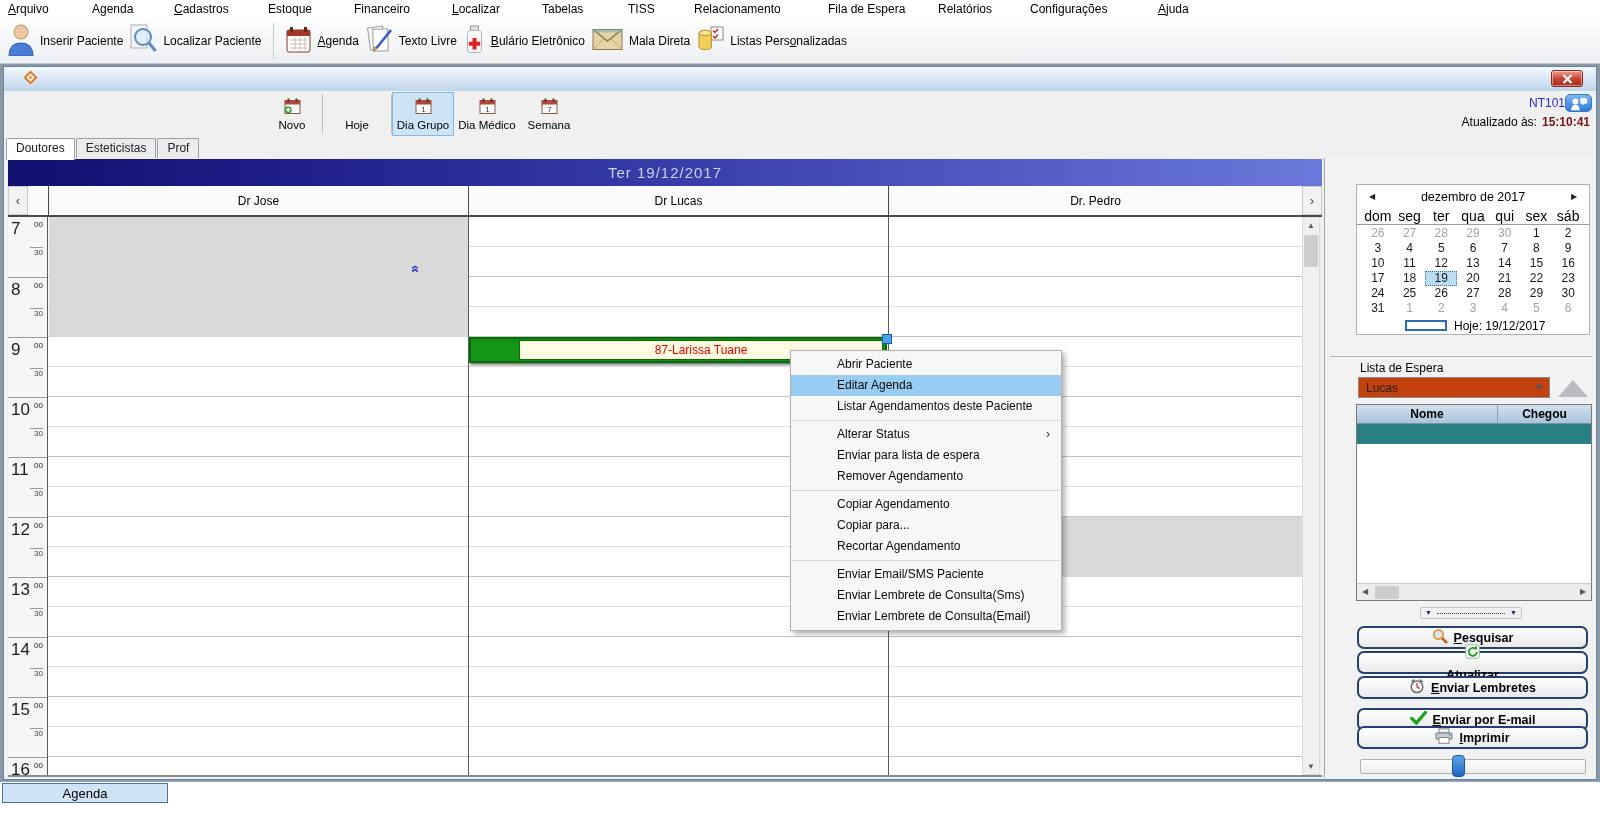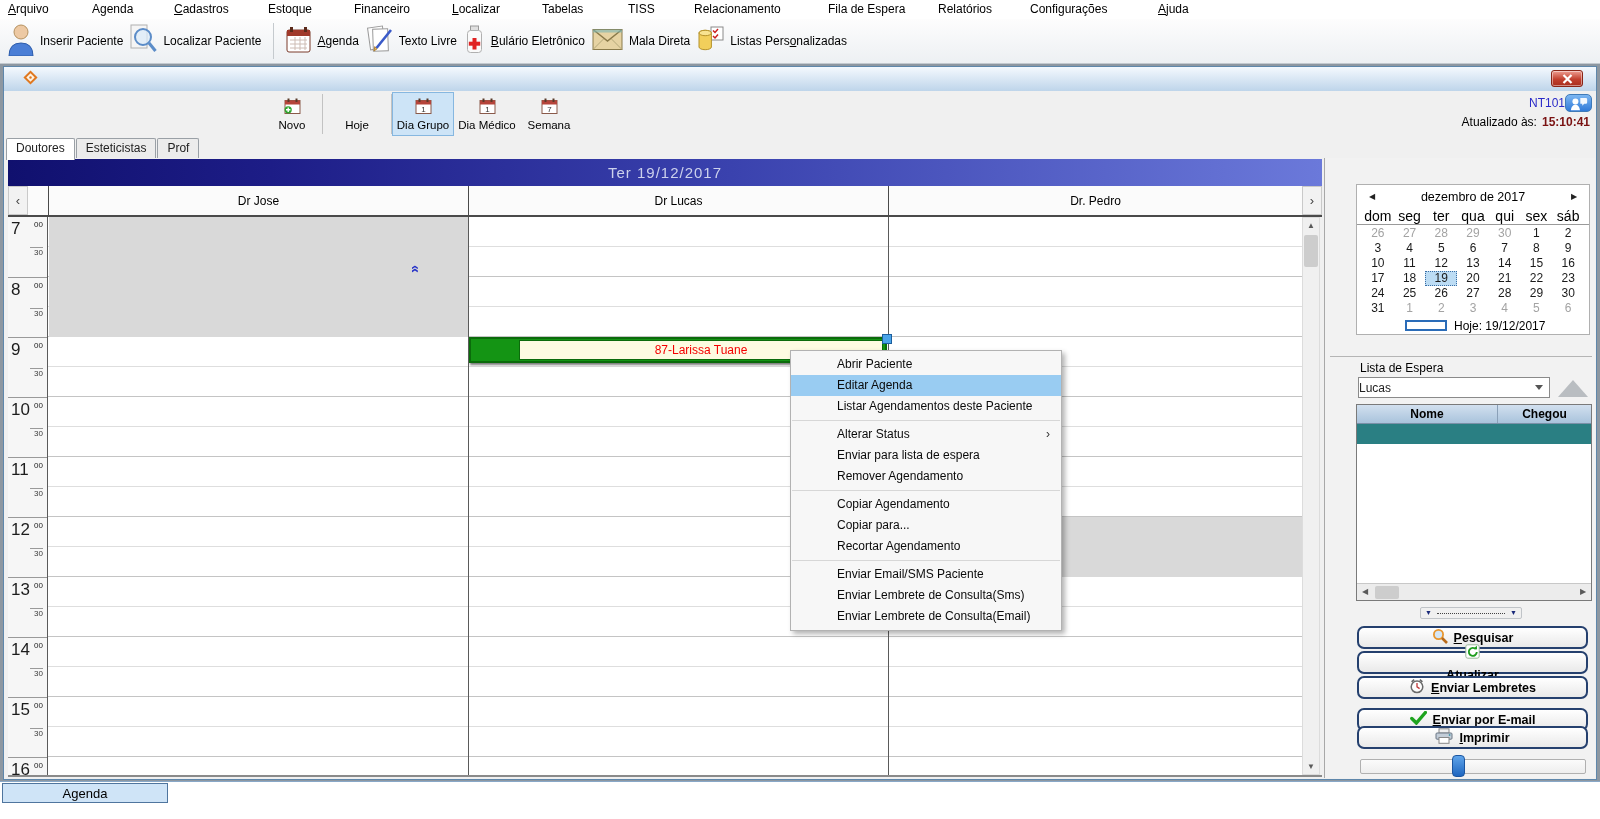--- a/index.html
+++ b/index.html
@@ -71,21 +71,21 @@
   .mc-week{display:grid;grid-template-columns:repeat(7,1fr);padding:0 5px;border-bottom:1px solid #9a9a9a;height:17px;align-items:center}
   .mc-week span{text-align:center;font-size:14px}
   .mc-days{display:grid;grid-template-columns:repeat(7,1fr);grid-auto-rows:15px;padding:1px 5px;align-items:center}
   .mc-d{text-align:center;font-size:12px;color:#1a1a1a;line-height:13px}
   .mc-d.muted{color:#a3a3a3}
   .mc-d.sel{background:#bcdcf4;border:1px dotted #3a6ea5}
   .mc-footer{display:flex;align-items:center;gap:7px;padding-left:48px;font-size:12px;height:17px}
   .mc-rect{width:42px;height:11px;border:2px solid #2a6cb8;background:#fff}
   .wl-line{position:absolute;left:1330px;top:356px;width:262px;height:1px;background:#b5b5b5}
   .wl-label{position:absolute;left:1360px;top:361px;font-size:12px;color:#000}
-  .wl-combo{position:absolute;left:1358px;top:377px;width:192px;height:21px;background:#ffffff;border:1px solid #8a8a8a;font-size:12px;display:flex;align-items:center;padding-left:0;color:#222}
+  .wl-combo{position:absolute;left:1358px;top:377px;width:192px;height:21px;background:#c2410c;border:1px solid #8a8a8a;font-size:12px;display:flex;align-items:center;padding-left:7px;color:#222}
   .wl-chev{margin-left:auto;margin-right:6px;width:0;height:0;border-left:4px solid transparent;border-right:4px solid transparent;border-top:5px solid #555}
   .wl-up{position:absolute;left:1558px;top:380px;width:0;height:0;border-left:15px solid transparent;border-right:15px solid transparent;border-bottom:17px solid #b9bdc1}
   .wl-table{position:absolute;left:1356px;top:404px;width:236px;height:197px;background:#fff;border:1px solid #7a7a7a}
   .wl-head{height:19px;display:flex;background:linear-gradient(#d2e0ef,#a9c3dc);border-bottom:1px solid #7a90a8;font-weight:bold;font-size:12px}
   .wl-hc{display:flex;align-items:center;justify-content:center}
   .wl-hc.c2{border-left:1px solid #8aa0b8}
   .wl-selrow{height:20px;background:#2a7f83}
   .wl-hscroll{position:absolute;left:0;right:0;bottom:0;height:17px;background:#ececec;border-top:1px solid #c8c8c8;display:flex;align-items:center}
   .hs-arrow{width:16px;height:16px;font-size:8px;color:#5a5a5a;text-align:center;line-height:16px}
   .hs-thumb{position:absolute;left:18px;top:2px;width:24px;height:13px;background:#cdcdcd;border-radius:2px}

